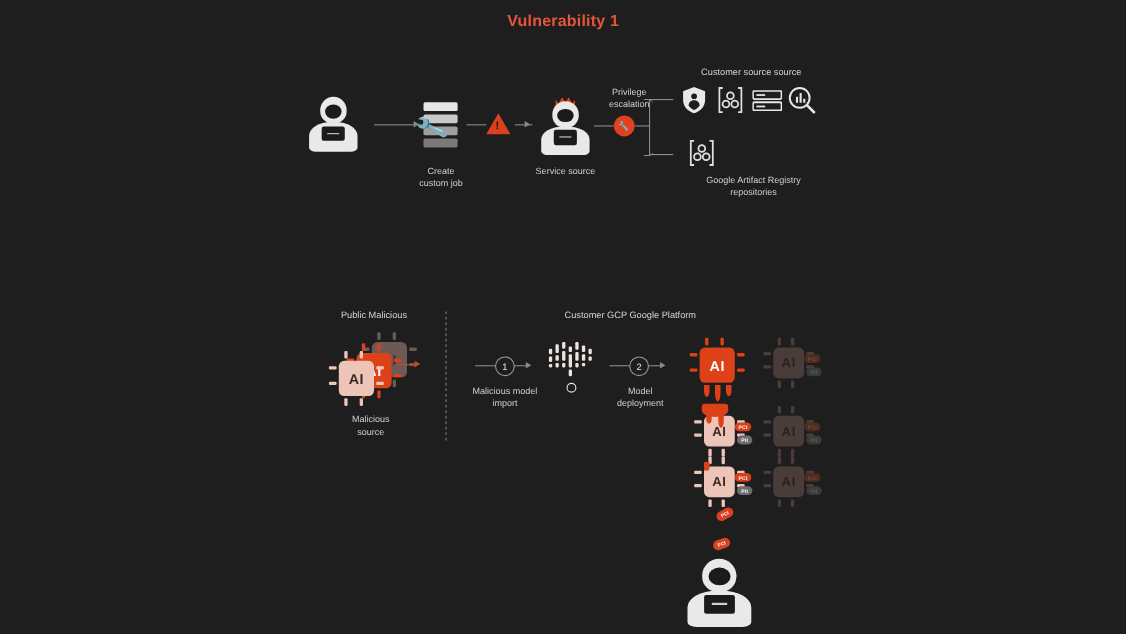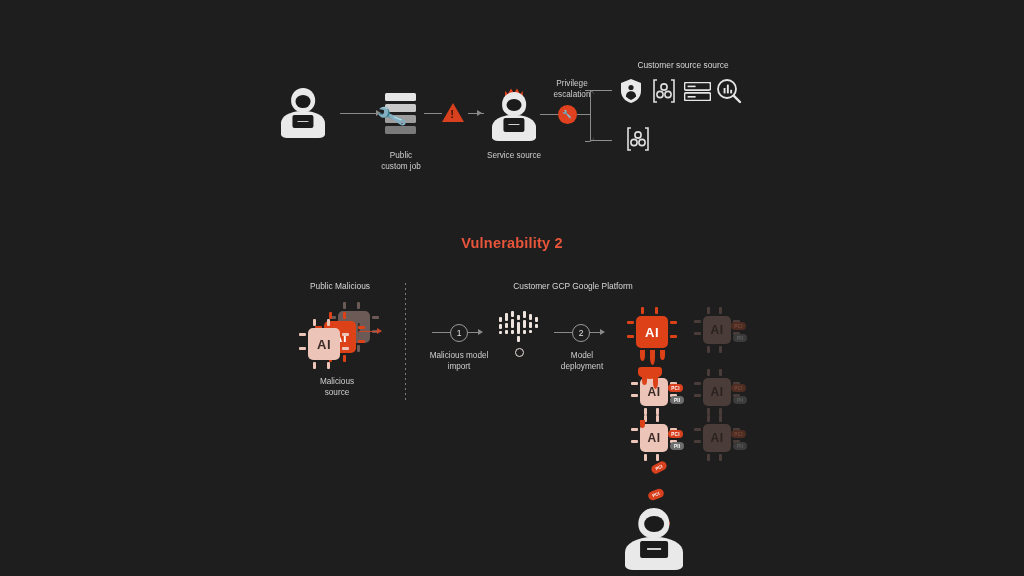--- a/index.html
+++ b/index.html
@@ -218,39 +218,40 @@
     position: absolute;
     border: 1.4px solid #efe3de;
     border-radius: 50%;
   }
 </style>
 </head>
 <body style="background: rgb(30, 30, 30);">
 
 <div class="stage">
 
+  <div class="sect-title" id="title1">Vulnerability 1</div>
 
   <div class="hacker" style="left:281px; top:86px; width:44px; height:53px;">
     <div class="hood"></div>
       <div class="face"></div>
     <div class="body"></div>
       <div class="laptop"></div>
   </div>
 
   <div class="hline" style="left:340px; top:113px; width:36px;"></div>
   <div class="arrowhead" style="left:376px; top:109.8px;"></div>
 
   <div class="joblayers" style="left:385px; top:93px; width:31px; height:42px;">
     <div class="bar" style="top:0%;   background:#e6e6e6;"></div>
     <div class="bar" style="top:26%;  background:#c9c9c9;"></div>
     <div class="bar" style="top:52%;  background:#9e9e9e;"></div>
     <div class="bar" style="top:78%;  background:#7a7a7a;"></div>
   </div>
   <div class="wrench" style="left:379px; top:104px;">🔧</div>
-  <div class="lbl" style="left:365px; top:150px; width:72px;">Public
+  <div class="lbl" style="left:365px; top:150px; width:72px;">Create
 custom job</div>
 
   <div class="hline" style="left:424px; top:113px; width:18px;"></div>
   <div class="warntri" style="left:442px; top:103px;"></div>
   <div class="hline" style="left:468px; top:113px; width:16px;"></div>
   <div class="arrowhead" style="left:477px; top:109.8px;"></div>
 
   <div class="hacker" style="left:492px; top:90px; width:44px; height:52px;">
     <div class="crown"></div>
     <div class="hood"></div>
@@ -312,22 +313,23 @@
 
   <div class="gicon" style="left:625px; top:126px; width:26px; height:26px;">
     <svg viewBox="0 0 26 26" width="26" height="26">
       <path d="M6 2 H3 V24 H6" stroke="#e0e0e0" stroke-width="1.6" fill="none"></path>
       <path d="M20 2 H23 V24 H20" stroke="#e0e0e0" stroke-width="1.6" fill="none"></path>
       <circle cx="13" cy="9" r="3.1" fill="none" stroke="#e0e0e0" stroke-width="1.6"></circle>
       <circle cx="9" cy="16.5" r="3.1" fill="none" stroke="#e0e0e0" stroke-width="1.6"></circle>
       <circle cx="17" cy="16.5" r="3.1" fill="none" stroke="#e0e0e0" stroke-width="1.6"></circle>
     </svg>
   </div>
-
-  <div class="sect-title" id="title2">Vulnerability 2</div>
+  <div class="lbl" style="left:610px; top:158px; width:150px;">Google Artifact Registry
+repositories</div>
+
 
   <div class="grouphead" style="left:285px; top:281px; width:110px;">Public Malicious</div>
 
   <div class="chip" style="left:332px; top:305px; width:44px; height:44px;">
     <div class="core" style="background:#6b5a55; color:#3a302e; font-size:13px;">AI</div>
     <div class="pin" style="background:#6b5a55; left:-3px; top:26%; width:7px; height:3px;"></div>
     <div class="pin" style="background:#6b5a55; left:-3px; top:56%; width:7px; height:3px;"></div>
     <div class="pin" style="background:#6b5a55; right:-3px; top:26%; width:7px; height:3px;"></div>
     <div class="pin" style="background:#6b5a55; right:-3px; top:56%; width:7px; height:3px;"></div>
     <div class="pin" style="background:#6b5a55; top:-3px; left:26%; width:3px; height:7px;"></div>

